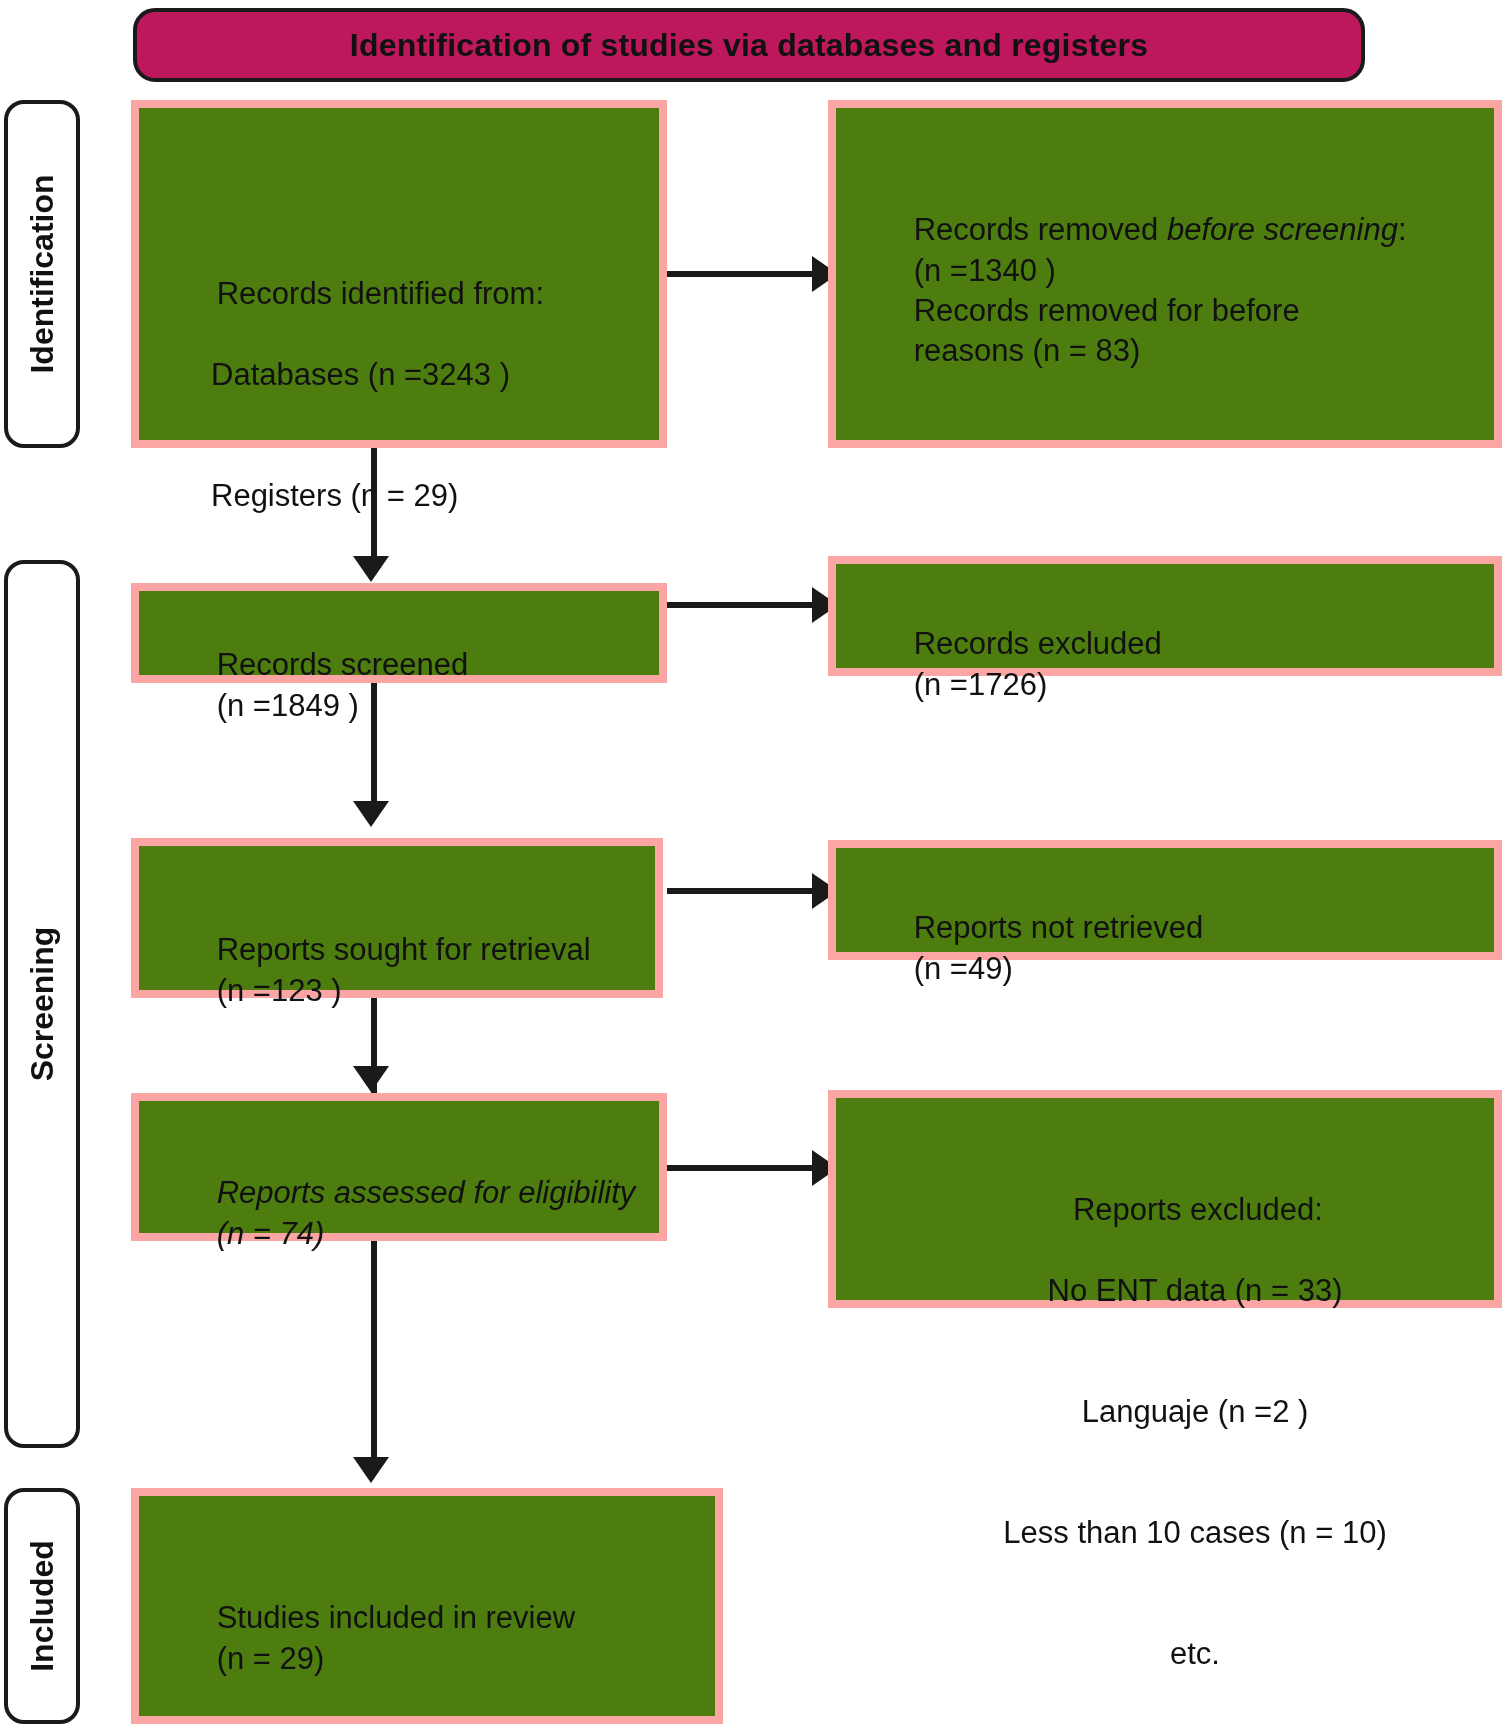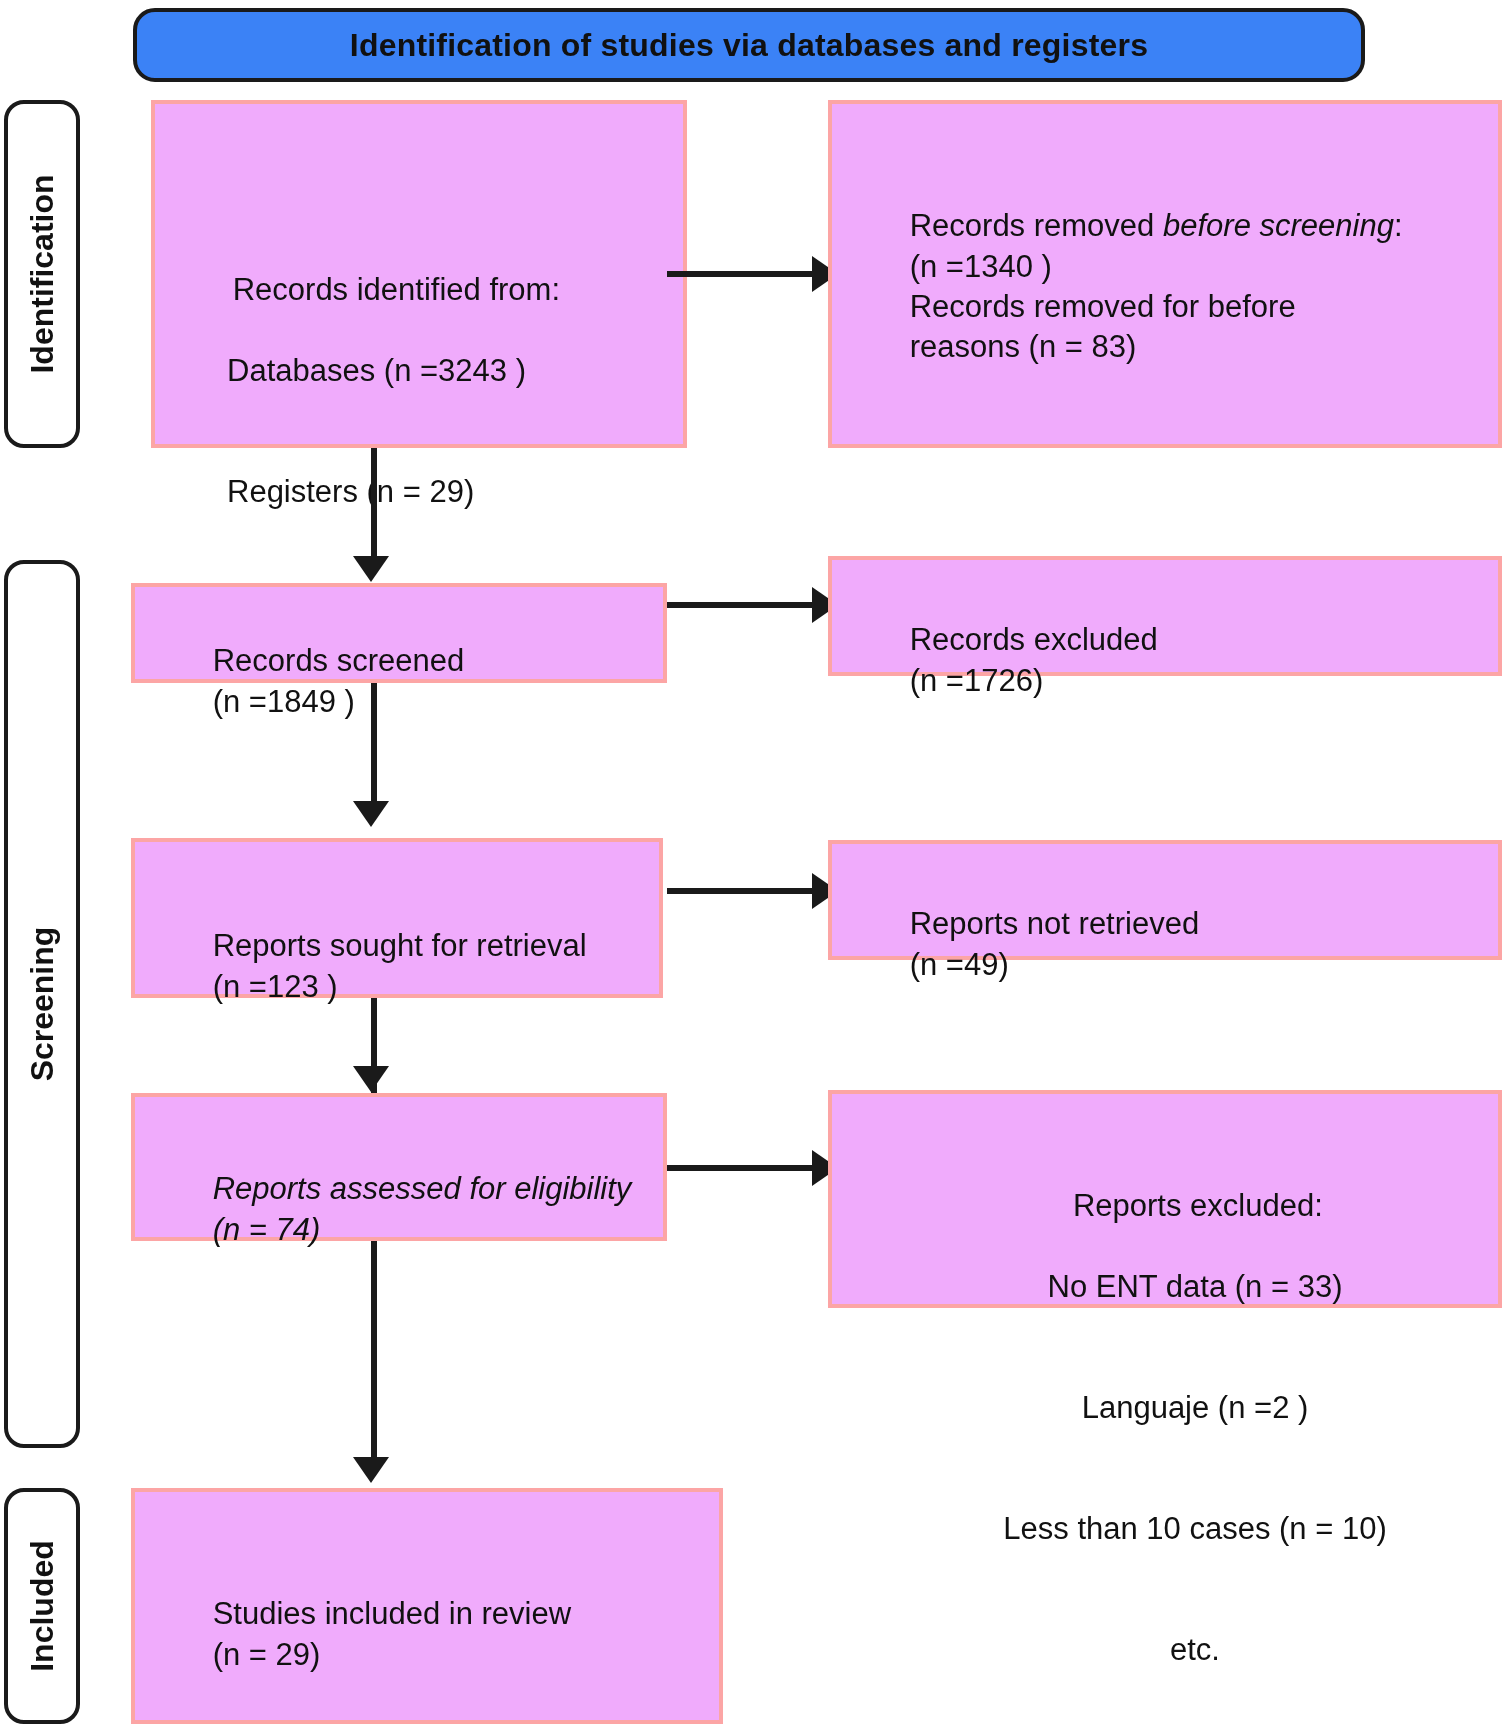--- a/index.html
+++ b/index.html
@@ -14,39 +14,39 @@
     background: #ffffff;
     font-family: "Liberation Sans", sans-serif;
     color: #111111;
     overflow: hidden;
   }
 
   
   .node {
     position: absolute;
     box-sizing: border-box;
-    border: 4px solid #fca5a5;
-    background: #f0abfc;
+    border: 8px solid #fca5a5;
+    background: #4d7c0f;
   }
   .node .txt {
     position: absolute;
     left: 26px;
     right: 12px;
     font-size: 31px;
     line-height: 1.30;
     white-space: pre-wrap;
   }
 
   
   .banner {
     position: absolute;
     box-sizing: border-box;
     border: 4px solid #1a1a1a;
     border-radius: 22px;
-    background: #3b82f6;
+    background: #be185d;
     display: flex;
     align-items: center;
     justify-content: center;
   }
   .banner span {
     font-size: 32px;
     font-weight: bold;
     letter-spacing: 0.2px;
   }
 
@@ -113,21 +113,21 @@
   </div>
 
   <div class="rail" style="left:4px; top:560px; width:76px; height:888px;">
     <span>Screening</span>
   </div>
 
   <div class="rail" style="left:4px; top:1488px; width:76px; height:236px;">
     <span>Included</span>
   </div>
 
-  <div class="node" style="left:131px; top:100px; width:536px; height:348px;margin-left:20px;">
+  <div class="node" style="left:131px; top:100px; width:536px; height:348px;">
     <div class="txt" style="top:126px;">
       <span>Records identified from:</span>
       <span class="ind">Databases (n =3243 )</span>
       <span class="ind">Registers (n = 29)</span>
     </div>
   </div>
 
   <div class="hline" style="left:667px; top:271px; width:148px;"></div>
   <div class="arrow-right" style="left:812px; top:256px;"></div>
 

